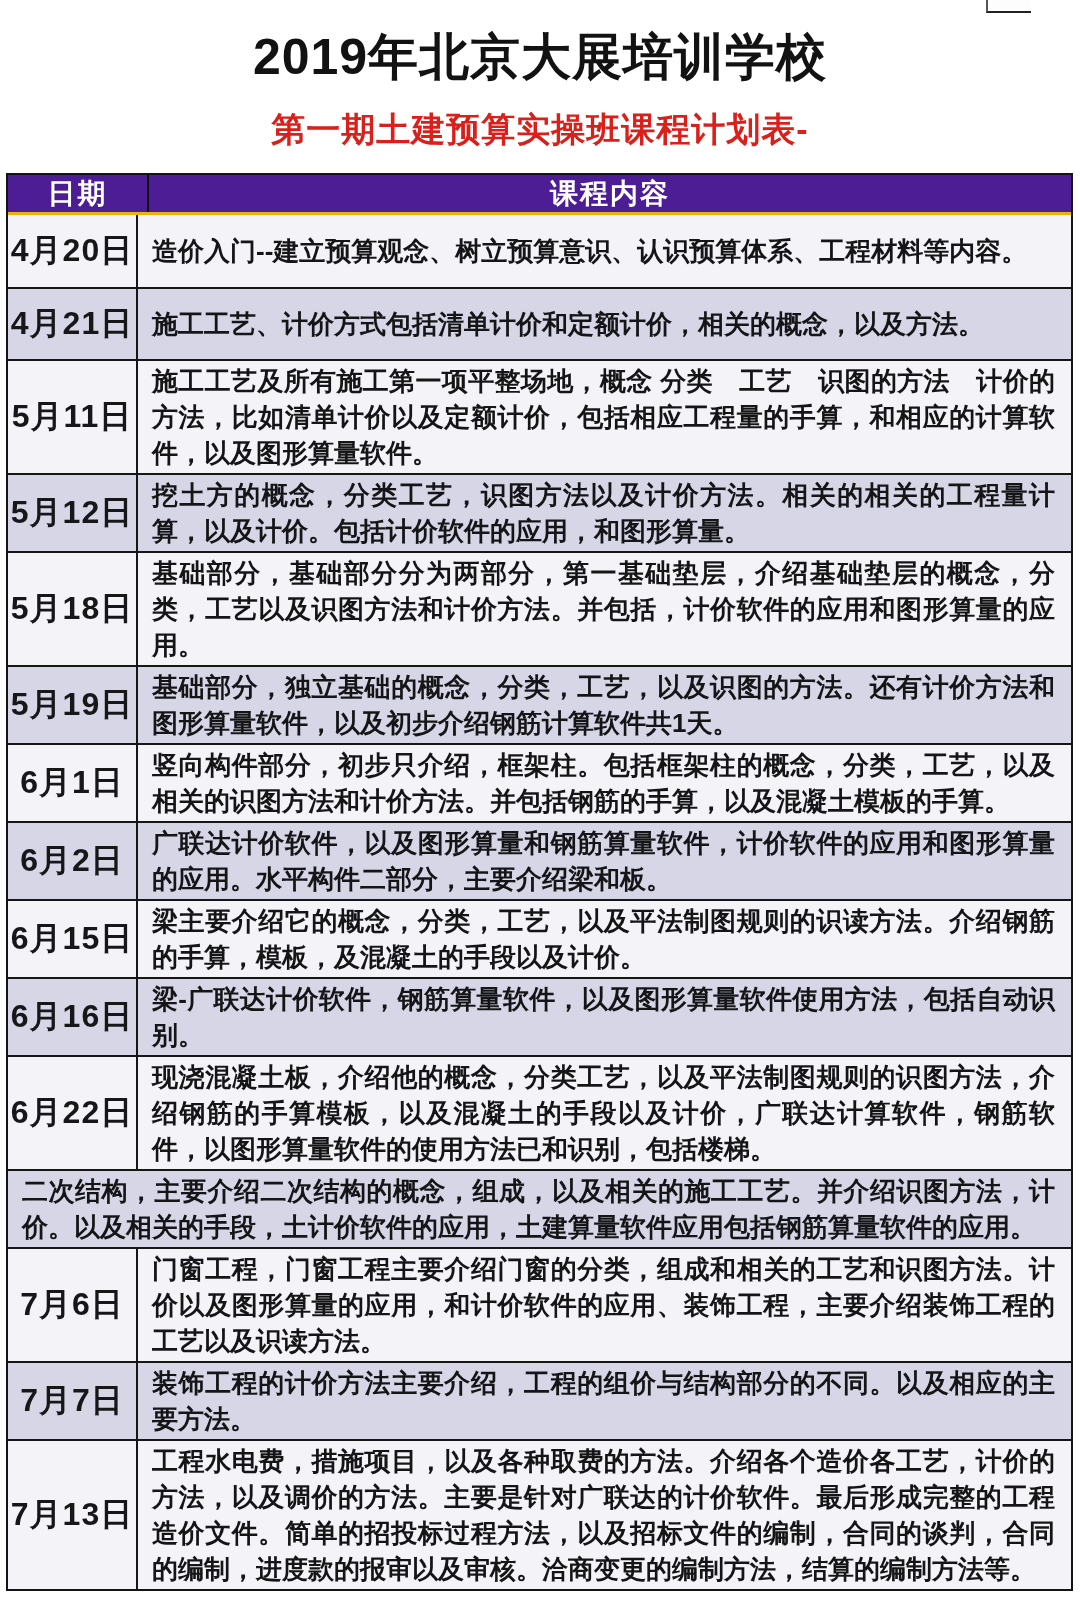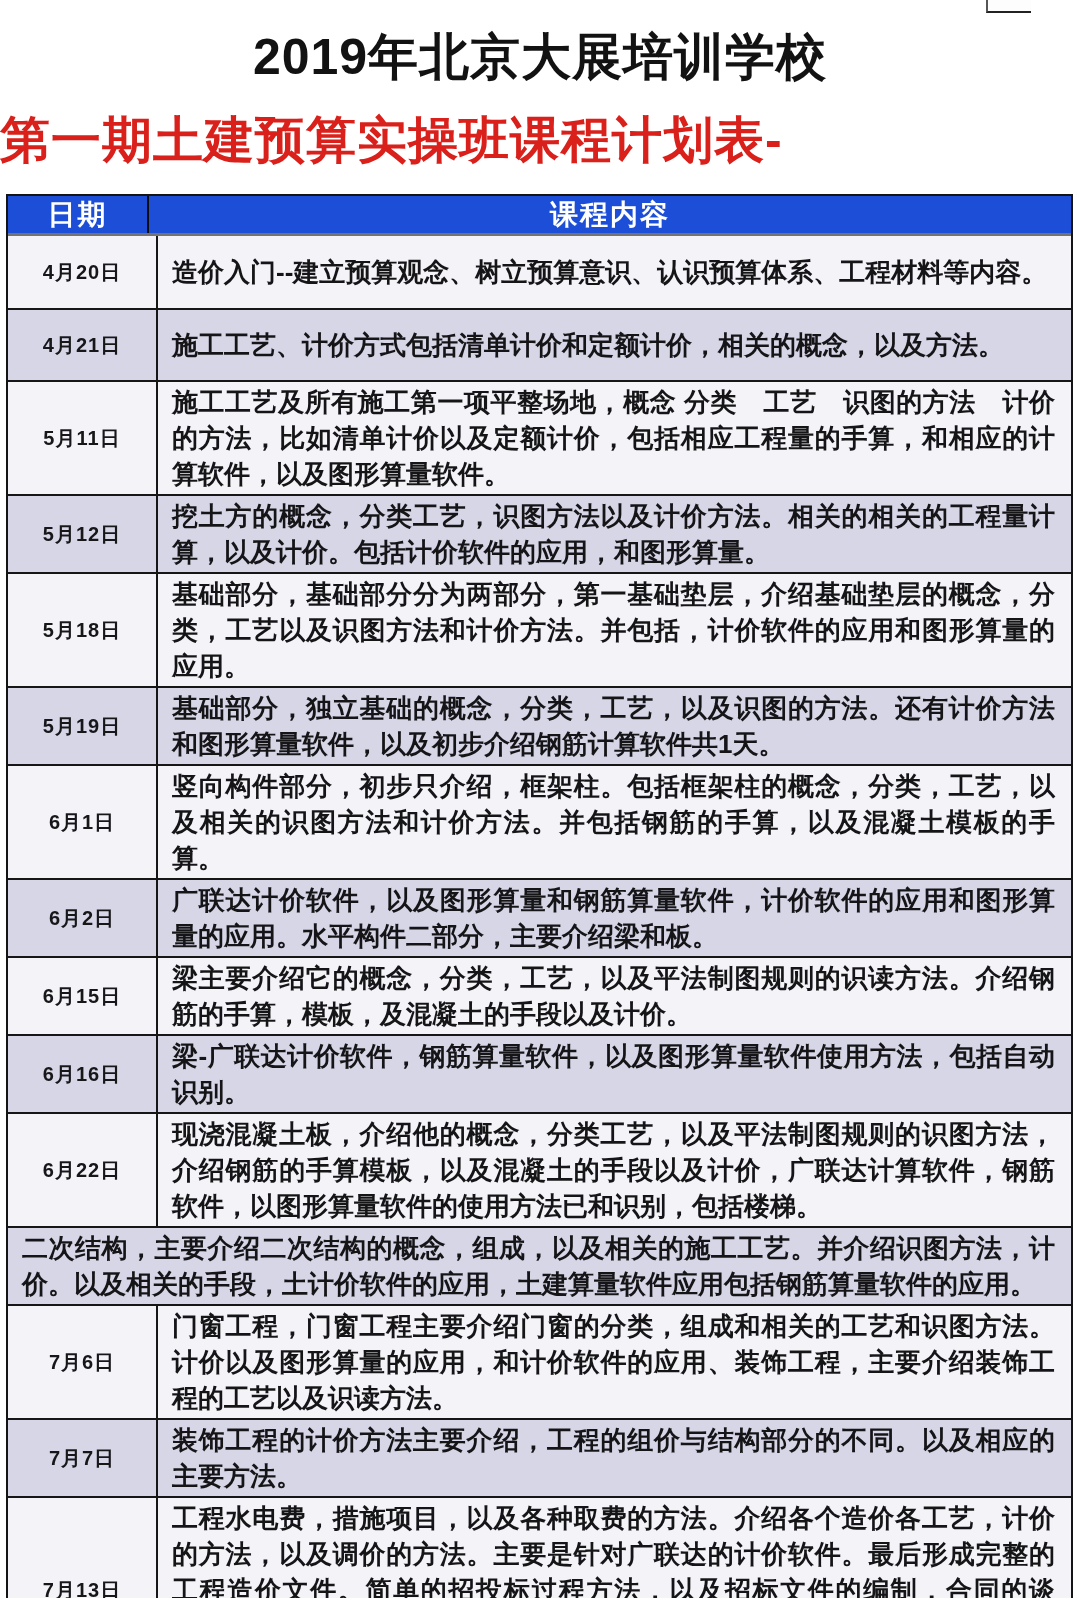--- a/index.html
+++ b/index.html
@@ -28,34 +28,35 @@
   .title {
     margin-top: 24px;
     text-align: center;
     font-size: 50px;
     font-weight: bold;
     color: #121212;
     letter-spacing: 1px;
   }
   .subtitle {
     margin-top: 16px;
-    font-size: 50px;
+    text-align: center;
+    font-size: 34px;
     font-weight: bold;
     color: #d9201a;
     letter-spacing: 1px;
   }
   .course-table {
     margin: 20px 7px 0 6px;
     border: 2px solid #141414;
   }
   .thead {
     display: flex;
     align-items: stretch;
-    background: #1d4ed8;
-    border-bottom: 3px solid #737373;
+    background: #4c1d95;
+    border-bottom: 3px solid #eab308;
   }
   .thead .date-head,
   .thead .content-head {
     display: flex;
     align-items: center;
     justify-content: center;
     height: 37px;
     color: #ffffff;
     font-size: 28px;
     font-weight: bold;
@@ -69,27 +70,27 @@
   .content-head { flex: 1; }
   .row {
     display: flex;
     align-items: stretch;
     min-height: 72px;
   }
   .row + .row { border-top: 2px solid #161616; }
   .row:nth-child(odd)  { background: #f4f3f7; }
   .row:nth-child(even) { background: #d7d6e7; }
   .date-cell {
-    width: 150px;
+    width: 130px;
     flex: none;
     display: flex;
     align-items: center;
     justify-content: center;
     border-right: 2px solid #161616;
-    font-size: 20px;
+    font-size: 32px;
     font-weight: 600;
     color: #17171a;
     letter-spacing: 1px;
   }
   .content-cell {
     flex: 1;
     display: flex;
     align-items: center;
     padding: 2px 16px 2px 14px;
   }

